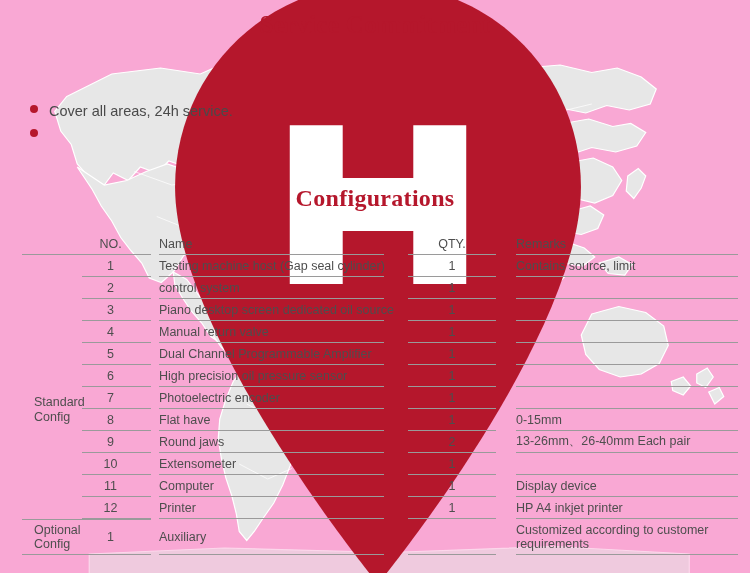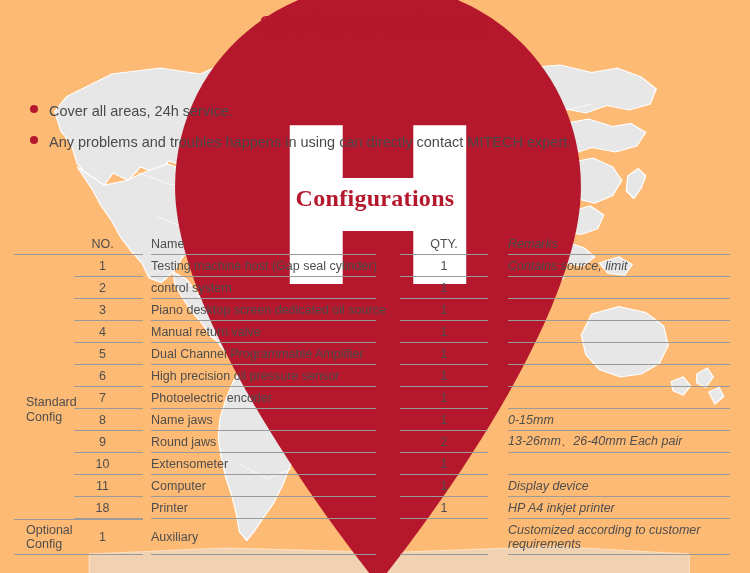--- a/index.html
+++ b/index.html
@@ -8,21 +8,21 @@
     background: #ffffff;
   }
   body {
     font-family: "Liberation Sans", sans-serif;
   }
   .page {
     position: relative;
     width: 750px;
     height: 573px;
     overflow: hidden;
-    background: #fdba74;
+    background: #f9a8d4;
   }
 
   
   .map-layer {
     position: absolute;
     inset: 0;
     z-index: 0;
     pointer-events: none;
   }
   .map-layer svg {
@@ -97,21 +97,21 @@
   .bullet-text {
     font-size: 14.5px;
     color: #4a4a4a;
     line-height: 20px;
     white-space: nowrap;
   }
 
   
   .table-wrap {
     position: absolute;
-    left: 0;
+    left: 8px;
     top: 233px;
     width: 652px;
   }
   table.config {
     border-collapse: collapse;
     width: 750px;
     table-layout: fixed;
     font-size: 12.5px;
     color: #4e4e4e;
   }
@@ -140,21 +140,21 @@
   
   .rule {
     height: 1px;
     background: #9a9a9a;
     width: 100%;
   }
   .rule.none  { background: transparent; }
 
   .u-cell { padding: 0; }
   .txt-name  { padding-left: 8px; }
-  .txt-rem   { padding-left: 8px; font-style: italic; }
+  .txt-rem   { padding-left: 8px; }
 
   .hdr { color: #4e4e4e; }
 
   .cfg-label {
     font-size: 12.5px;
     color: #4e4e4e;
     line-height: 15px;
     padding-left: 26px;
     white-space: pre-line;
   }
@@ -259,21 +259,20 @@
 
     <div class="title title-service">Service Commitment</div>
 
     <div class="bullets">
       <div class="bullet-row">
         <span class="bullet-dot"></span>
         <span class="bullet-text">Cover all areas, 24h service.</span>
       </div>
       <div class="bullet-row">
         <span class="bullet-dot"></span>
-        <span class="bullet-text">Any problems and troubles happens in using can directly contact MITECH expert.</span>
       </div>
     </div>
 
     <div class="title title-config">Configurations</div>
 
     <div class="table-wrap">
       <table class="config">
         <colgroup>
           <col class="c-cfg">
             <col class="c-no">
@@ -602,21 +601,21 @@
                 </div>
               </td>
             <td></td>
           </tr>
 
           <tr>
             <td>
                 <div class="cell center">8</div>
               </td>
             <td>
-                <div class="cell txt-name">Name jaws</div>
+                <div class="cell txt-name">Flat have</div>
               </td>
             <td>
                 <div class="cell center">1</div>
               </td>
             <td>
                 <div class="cell txt-rem">0-15mm</div>
               </td>
             <td></td>
           </tr>
           <tr>
@@ -755,21 +754,21 @@
             <td>
                 <div style="padding-left:8px;">
                   <div class="rule"></div>
                 </div>
               </td>
             <td></td>
           </tr>
 
           <tr>
             <td>
-                <div class="cell center">18</div>
+                <div class="cell center">12</div>
               </td>
             <td>
                 <div class="cell txt-name">Printer</div>
               </td>
             <td>
                 <div class="cell center">1</div>
               </td>
             <td>
                 <div class="cell txt-rem">HP A4 inkjet printer</div>
               </td>

